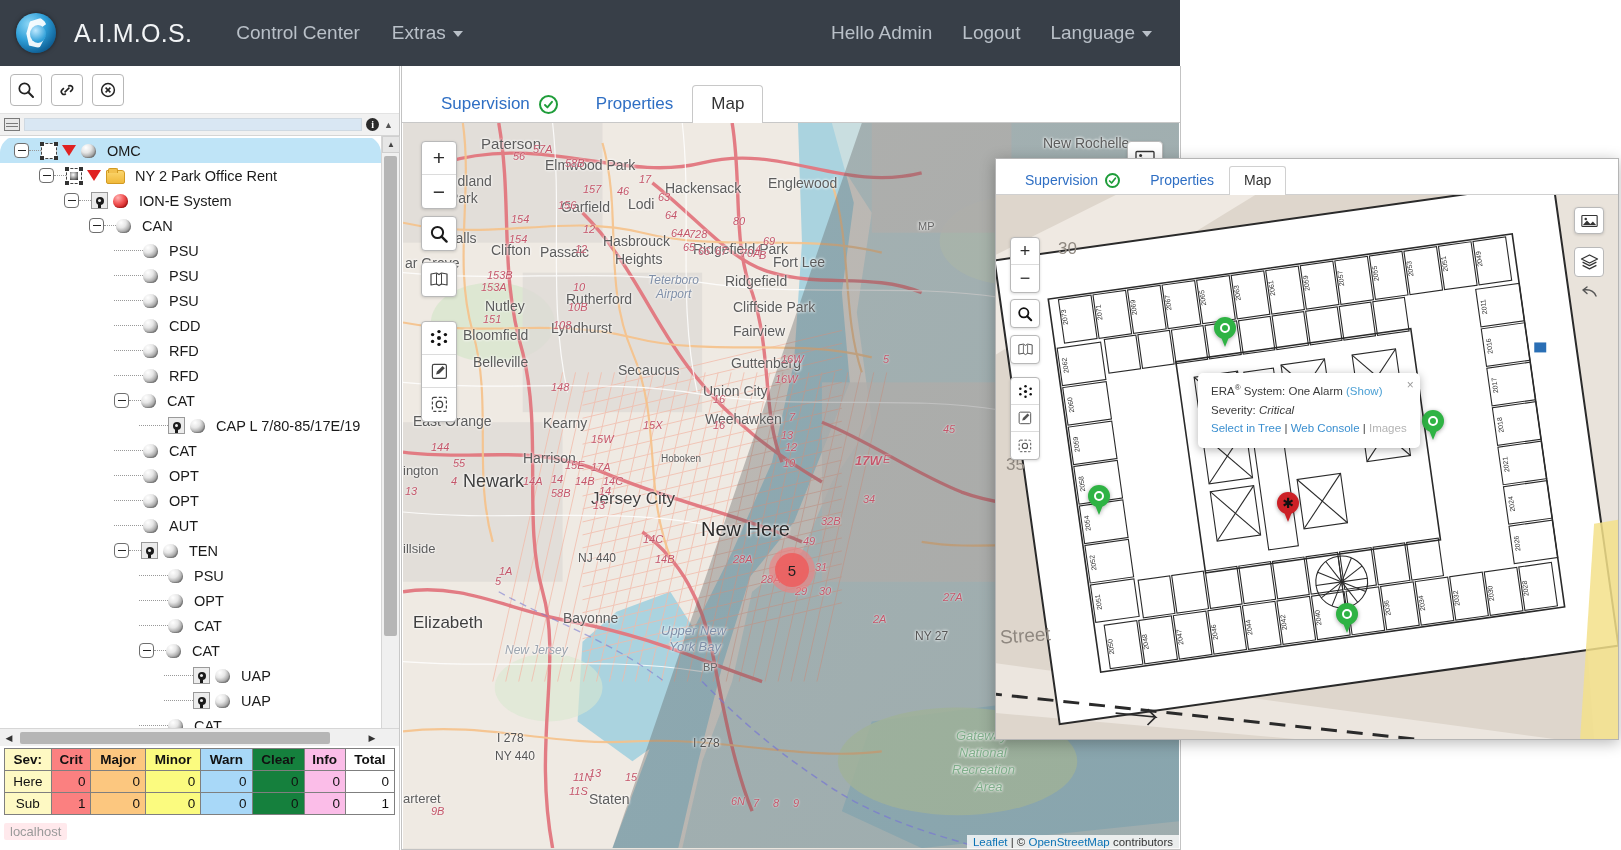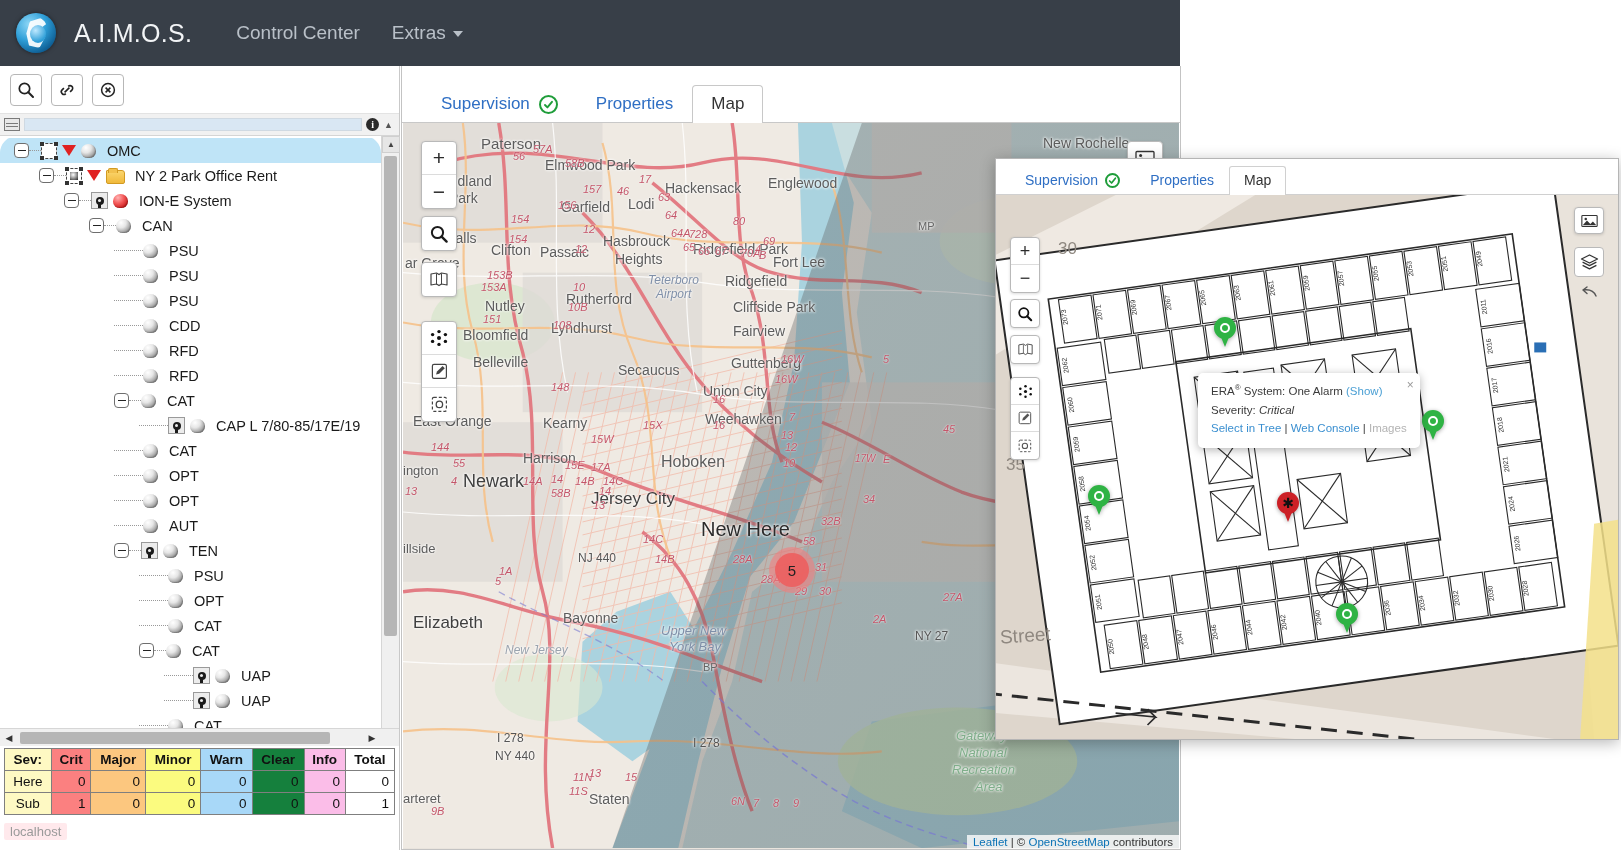--- a/index.html
+++ b/index.html
@@ -307,20 +307,25 @@
 <body>
 
 <div id="root">
 
   <div class="navbar">
     <div class="nav-logo"></div>
     <div class="brand">A.I.M.O.S.</div>
     <div class="nav-items">
       <a class="nav-link">Control Center</a>
       <a class="nav-link"><span>Extras</span><span class="caret-down"></span></a>
+    </div>
+    <div class="nav-right">
+      <a class="nav-link">Hello Admin</a>
+      <a class="nav-link">Logout</a>
+      <a class="nav-link"><span>Language</span><span class="caret-down"></span></a>
     </div>
   </div>
 
   <div class="leftpanel">
 
     <div class="tool-row">
       <div class="tool-btn">
         <svg width="18" height="18" viewBox="0 0 18 18">
             <circle cx="7.5" cy="7.5" r="5.2" fill="none" stroke="#222" stroke-width="1.7"></circle>
             <line x1="11.3" y1="11.3" x2="16" y2="16" stroke="#222" stroke-width="2" stroke-linecap="round"></line>
@@ -828,21 +833,21 @@
           <div style="position: absolute; left: 148px; top: 197px; font-size: 14px; color: rgb(92, 92, 92); font-style: normal; white-space: nowrap; text-shadow: rgb(255, 255, 255) 0px 0px 3px, rgb(255, 255, 255) 0px 0px 3px;">Lyndhurst</div>
           <div style="position: absolute; left: 330px; top: 200px; font-size: 14px; color: rgb(92, 92, 92); font-style: normal; white-space: nowrap; text-shadow: rgb(255, 255, 255) 0px 0px 3px, rgb(255, 255, 255) 0px 0px 3px;">Fairview</div>
           <div style="position: absolute; left: 70px; top: 231px; font-size: 14px; color: rgb(92, 92, 92); font-style: normal; white-space: nowrap; text-shadow: rgb(255, 255, 255) 0px 0px 3px, rgb(255, 255, 255) 0px 0px 3px;">Belleville</div>
           <div style="position: absolute; left: 215px; top: 239px; font-size: 14px; color: rgb(92, 92, 92); font-style: normal; white-space: nowrap; text-shadow: rgb(255, 255, 255) 0px 0px 3px, rgb(255, 255, 255) 0px 0px 3px;">Secaucus</div>
           <div style="position: absolute; left: 328px; top: 232px; font-size: 14px; color: rgb(92, 92, 92); font-style: normal; white-space: nowrap; text-shadow: rgb(255, 255, 255) 0px 0px 3px, rgb(255, 255, 255) 0px 0px 3px;">Guttenberg</div>
           <div style="position: absolute; left: 300px; top: 260px; font-size: 14px; color: rgb(92, 92, 92); font-style: normal; white-space: nowrap; text-shadow: rgb(255, 255, 255) 0px 0px 3px, rgb(255, 255, 255) 0px 0px 3px;">Union City</div>
           <div style="position: absolute; left: 10px; top: 290px; font-size: 14px; color: rgb(92, 92, 92); font-style: normal; white-space: nowrap; text-shadow: rgb(255, 255, 255) 0px 0px 3px, rgb(255, 255, 255) 0px 0px 3px;">East Orange</div>
           <div style="position: absolute; left: 140px; top: 292px; font-size: 14px; color: rgb(92, 92, 92); font-style: normal; white-space: nowrap; text-shadow: rgb(255, 255, 255) 0px 0px 3px, rgb(255, 255, 255) 0px 0px 3px;">Kearny</div>
           <div style="position: absolute; left: 302px; top: 288px; font-size: 14px; color: rgb(92, 92, 92); font-style: normal; white-space: nowrap; text-shadow: rgb(255, 255, 255) 0px 0px 3px, rgb(255, 255, 255) 0px 0px 3px; text-align: center;">Weehawken</div>
           <div style="position: absolute; left: 120px; top: 327px; font-size: 14px; color: rgb(92, 92, 92); font-style: normal; white-space: nowrap; text-shadow: rgb(255, 255, 255) 0px 0px 3px, rgb(255, 255, 255) 0px 0px 3px;">Harrison</div>
-          <div style="position: absolute; left: 258px; top: 330px; font-size: 16px; color: rgb(92, 92, 92); font-style: normal; white-space: nowrap; text-shadow: rgb(255, 255, 255) 0px 0px 3px, rgb(255, 255, 255) 0px 0px 3px;">Hoboken</div>
+          <div style="position: absolute; left: 258px; top: 330px; font-size: 10px; color: rgb(92, 92, 92); font-style: normal; white-space: nowrap; text-shadow: rgb(255, 255, 255) 0px 0px 3px, rgb(255, 255, 255) 0px 0px 3px;">Hoboken</div>
           <div style="position: absolute; left: 60px; top: 348px; font-size: 18px; color: rgb(63, 63, 63); font-style: normal; white-space: nowrap; text-shadow: rgb(255, 255, 255) 0px 0px 3px, rgb(255, 255, 255) 0px 0px 3px;">Newark</div>
           <div style="position: absolute; left: 0px; top: 340px; font-size: 13px; color: rgb(92, 92, 92); font-style: normal; white-space: nowrap; text-shadow: rgb(255, 255, 255) 0px 0px 3px, rgb(255, 255, 255) 0px 0px 3px;">ington</div>
           <div style="position: absolute; left: 188px; top: 366px; font-size: 17px; color: rgb(63, 63, 63); font-style: normal; white-space: nowrap; text-shadow: rgb(255, 255, 255) 0px 0px 3px, rgb(255, 255, 255) 0px 0px 3px;">Jersey City</div>
           <div style="position: absolute; left: 298px; top: 395px; font-size: 20px; color: rgb(43, 43, 43); font-style: normal; white-space: nowrap; text-shadow: rgb(255, 255, 255) 0px 0px 3px, rgb(255, 255, 255) 0px 0px 3px;">New Here</div>
           <div style="position: absolute; left: 0px; top: 418px; font-size: 13px; color: rgb(92, 92, 92); font-style: normal; white-space: nowrap; text-shadow: rgb(255, 255, 255) 0px 0px 3px, rgb(255, 255, 255) 0px 0px 3px;">illside</div>
           <div style="position: absolute; left: 175px; top: 428px; font-size: 12px; color: rgb(85, 85, 85); font-style: normal; white-space: nowrap; text-shadow: rgb(255, 255, 255) 0px 0px 3px, rgb(255, 255, 255) 0px 0px 3px;">NJ 440</div>
           <div style="position: absolute; left: 10px; top: 490px; font-size: 17px; color: rgb(63, 63, 63); font-style: normal; white-space: nowrap; text-shadow: rgb(255, 255, 255) 0px 0px 3px, rgb(255, 255, 255) 0px 0px 3px;">Elizabeth</div>
           <div style="position: absolute; left: 160px; top: 487px; font-size: 14px; color: rgb(92, 92, 92); font-style: normal; white-space: nowrap; text-shadow: rgb(255, 255, 255) 0px 0px 3px, rgb(255, 255, 255) 0px 0px 3px;">Bayonne</div>
           <div style="position: absolute; left: 258px; top: 500px; font-size: 13px; color: rgb(127, 143, 168); font-style: italic; white-space: nowrap; text-shadow: rgb(255, 255, 255) 0px 0px 3px, rgb(255, 255, 255) 0px 0px 3px;">Upper New</div>
           <div style="position: absolute; left: 266px; top: 516px; font-size: 13px; color: rgb(127, 143, 168); font-style: italic; white-space: nowrap; text-shadow: rgb(255, 255, 255) 0px 0px 3px, rgb(255, 255, 255) 0px 0px 3px;">York Bay</div>
@@ -896,29 +901,29 @@
           <div style="position: absolute; left: 120px; top: 352px; font-size: 11px; color: rgb(196, 86, 106); font-style: italic; white-space: nowrap; text-shadow: rgb(255, 255, 255) 0px 0px 2px;">14A</div>
           <div style="position: absolute; left: 148px; top: 350px; font-size: 11px; color: rgb(196, 86, 106); font-style: italic; white-space: nowrap; text-shadow: rgb(255, 255, 255) 0px 0px 2px;">14</div>
           <div style="position: absolute; left: 172px; top: 352px; font-size: 11px; color: rgb(196, 86, 106); font-style: italic; white-space: nowrap; text-shadow: rgb(255, 255, 255) 0px 0px 2px;">14B</div>
           <div style="position: absolute; left: 200px; top: 352px; font-size: 11px; color: rgb(196, 86, 106); font-style: italic; white-space: nowrap; text-shadow: rgb(255, 255, 255) 0px 0px 2px;">14C</div>
           <div style="position: absolute; left: 148px; top: 364px; font-size: 11px; color: rgb(196, 86, 106); font-style: italic; white-space: nowrap; text-shadow: rgb(255, 255, 255) 0px 0px 2px;">58B</div>
           <div style="position: absolute; left: 190px; top: 376px; font-size: 11px; color: rgb(196, 86, 106); font-style: italic; white-space: nowrap; text-shadow: rgb(255, 255, 255) 0px 0px 2px;">13</div>
           <div style="position: absolute; left: 196px; top: 362px; font-size: 11px; color: rgb(196, 86, 106); font-style: italic; white-space: nowrap; text-shadow: rgb(255, 255, 255) 0px 0px 2px;">14</div>
           <div style="position: absolute; left: 240px; top: 410px; font-size: 11px; color: rgb(196, 86, 106); font-style: italic; white-space: nowrap; text-shadow: rgb(255, 255, 255) 0px 0px 2px;">14C</div>
           <div style="position: absolute; left: 252px; top: 430px; font-size: 11px; color: rgb(196, 86, 106); font-style: italic; white-space: nowrap; text-shadow: rgb(255, 255, 255) 0px 0px 2px;">14B</div>
           <div style="position: absolute; left: 188px; top: 338px; font-size: 11px; color: rgb(196, 86, 106); font-style: italic; white-space: nowrap; text-shadow: rgb(255, 255, 255) 0px 0px 2px;">17A</div>
-          <div style="position: absolute; left: 452px; top: 330px; font-size: 10px; color: rgb(196, 86, 106); font-style: italic; white-space: nowrap; text-shadow: rgb(255, 255, 255) 0px 0px 2px;">17W</div>
+          <div style="position: absolute; left: 452px; top: 330px; font-size: 13px; color: rgb(196, 86, 106); font-style: italic; white-space: nowrap; text-shadow: rgb(255, 255, 255) 0px 0px 2px; font-weight: bold;">17W</div>
           <div style="position: absolute; left: 480px; top: 330px; font-size: 11px; color: rgb(196, 86, 106); font-style: italic; white-space: nowrap; text-shadow: rgb(255, 255, 255) 0px 0px 2px;">E</div>
           <div style="position: absolute; left: 378px; top: 306px; font-size: 11px; color: rgb(196, 86, 106); font-style: italic; white-space: nowrap; text-shadow: rgb(255, 255, 255) 0px 0px 2px;">13</div>
           <div style="position: absolute; left: 382px; top: 318px; font-size: 11px; color: rgb(196, 86, 106); font-style: italic; white-space: nowrap; text-shadow: rgb(255, 255, 255) 0px 0px 2px;">12</div>
           <div style="position: absolute; left: 380px; top: 334px; font-size: 11px; color: rgb(196, 86, 106); font-style: italic; white-space: nowrap; text-shadow: rgb(255, 255, 255) 0px 0px 2px;">10</div>
           <div style="position: absolute; left: 540px; top: 300px; font-size: 11px; color: rgb(196, 86, 106); font-style: italic; white-space: nowrap; text-shadow: rgb(255, 255, 255) 0px 0px 2px;">45</div>
           <div style="position: absolute; left: 460px; top: 370px; font-size: 11px; color: rgb(196, 86, 106); font-style: italic; white-space: nowrap; text-shadow: rgb(255, 255, 255) 0px 0px 2px;">34</div>
           <div style="position: absolute; left: 418px; top: 392px; font-size: 11px; color: rgb(196, 86, 106); font-style: italic; white-space: nowrap; text-shadow: rgb(255, 255, 255) 0px 0px 2px;">32B</div>
-          <div style="position: absolute; left: 400px; top: 412px; font-size: 11px; color: rgb(196, 86, 106); font-style: italic; white-space: nowrap; text-shadow: rgb(255, 255, 255) 0px 0px 2px;">58</div>
+          <div style="position: absolute; left: 400px; top: 412px; font-size: 11px; color: rgb(196, 86, 106); font-style: italic; white-space: nowrap; text-shadow: rgb(255, 255, 255) 0px 0px 2px;">49</div>
           <div style="position: absolute; left: 412px; top: 438px; font-size: 11px; color: rgb(196, 86, 106); font-style: italic; white-space: nowrap; text-shadow: rgb(255, 255, 255) 0px 0px 2px;">31</div>
           <div style="position: absolute; left: 358px; top: 450px; font-size: 11px; color: rgb(196, 86, 106); font-style: italic; white-space: nowrap; text-shadow: rgb(255, 255, 255) 0px 0px 2px;">28A</div>
           <div style="position: absolute; left: 392px; top: 462px; font-size: 11px; color: rgb(196, 86, 106); font-style: italic; white-space: nowrap; text-shadow: rgb(255, 255, 255) 0px 0px 2px;">29</div>
           <div style="position: absolute; left: 416px; top: 462px; font-size: 11px; color: rgb(196, 86, 106); font-style: italic; white-space: nowrap; text-shadow: rgb(255, 255, 255) 0px 0px 2px;">30</div>
           <div style="position: absolute; left: 330px; top: 430px; font-size: 11px; color: rgb(196, 86, 106); font-style: italic; white-space: nowrap; text-shadow: rgb(255, 255, 255) 0px 0px 2px;">28A</div>
           <div style="position: absolute; left: 540px; top: 468px; font-size: 11px; color: rgb(196, 86, 106); font-style: italic; white-space: nowrap; text-shadow: rgb(255, 255, 255) 0px 0px 2px;">27A</div>
           <div style="position: absolute; left: 470px; top: 490px; font-size: 11px; color: rgb(196, 86, 106); font-style: italic; white-space: nowrap; text-shadow: rgb(255, 255, 255) 0px 0px 2px;">2A</div>
           <div style="position: absolute; left: 170px; top: 648px; font-size: 11px; color: rgb(196, 86, 106); font-style: italic; white-space: nowrap; text-shadow: rgb(255, 255, 255) 0px 0px 2px;">11N</div>
           <div style="position: absolute; left: 166px; top: 662px; font-size: 11px; color: rgb(196, 86, 106); font-style: italic; white-space: nowrap; text-shadow: rgb(255, 255, 255) 0px 0px 2px;">11S</div>
           <div style="position: absolute; left: 28px; top: 682px; font-size: 11px; color: rgb(196, 86, 106); font-style: italic; white-space: nowrap; text-shadow: rgb(255, 255, 255) 0px 0px 2px;">9B</div>

